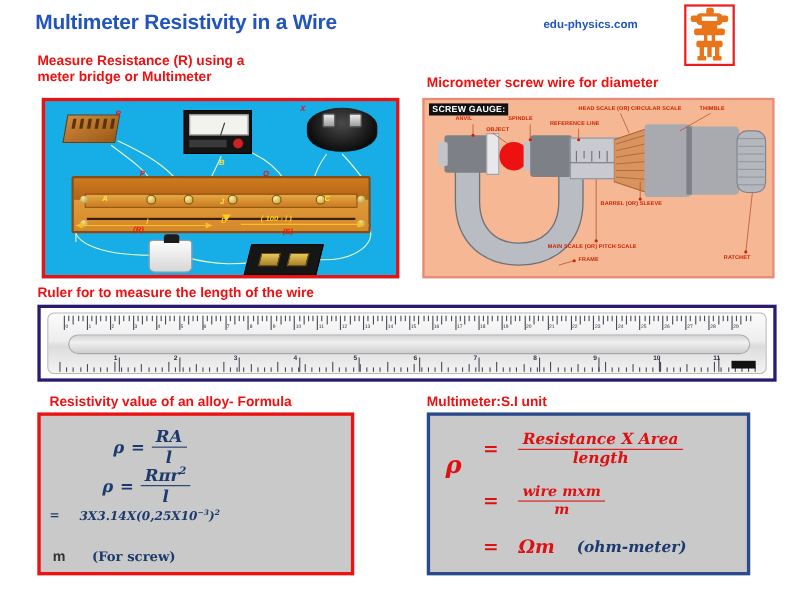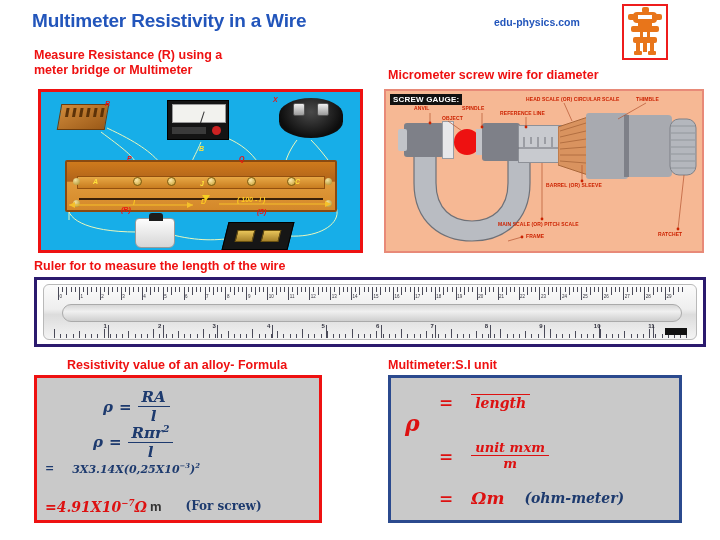--- a/index.html
+++ b/index.html
@@ -36,21 +36,21 @@
 
   
   .sec-head {
     font-size: 12.5px; font-weight: bold;
     color: #ee1111; line-height: 15px;
     white-space: pre-line;
   }
   #head-resistance { left: 34px; top: 48px; }
   #head-micrometer { left: 388px; top: 68px; }
   #head-ruler      { left: 34px; top: 259px; }
-  #head-formula    { left: 48px; top: 358px; padding-left: 19px; }
+  #head-formula    { left: 26px; top: 358px; padding-left: 19px; }
   #head-siunit     { left: 388px; top: 358px; }
 
   
   #meterbridge-figure {
     left: 38px; top: 89px;
     width: 325px; height: 164px;
     border: 3px solid #ee1111;
     background: #17aee8;
     box-sizing: border-box;
     overflow: hidden;
@@ -802,41 +802,41 @@
   </div>
 
   <div class="abs fml row" style="left:8px;top:84px;font-size:11px">
     <span style="margin-right:14px">=</span>
     <span class="frac">
       <span class="num"><span>3X3.14X(0,25X10</span><sup>−3</sup><span>)</span><sup>2</sup></span>
     </span>
   </div>
 
   <div class="abs row" style="left:8px;top:120px">
-    <span class="fml red" style="font-size:14px"><span>=4.91X10</span><sup>−7</sup><span>Ω</span></span>
     <span style="font-size:13px;color:#333;margin-left:3px;font-weight:bold">m</span>
     <span class="fml navy" style="font-size:12px;margin-left:24px;font-style:normal">(For screw)</span>
   </div>
 </div>
 
 <div class="abs" id="siunit-box">
 
   <div class="abs fml red" style="left:14px;top:32px;font-size:22px">ρ</div>
 
   <div class="abs fml red row" style="left:48px;top:14px;font-size:14px">
     <span style="margin-right:18px;font-size:17px">=</span>
     <span class="frac red">
+      <span class="num">Resistance X Area</span>
       <span class="den">length</span>
     </span>
   </div>
 
   <div class="abs fml red row" style="left:48px;top:62px;font-size:13px">
     <span style="margin-right:18px;font-size:17px">=</span>
     <span class="frac red">
-      <span class="num">unit mxm</span>
+      <span class="num">wire mxm</span>
       <span class="den">m</span>
     </span>
   </div>
 
   <div class="abs fml row" style="left:48px;top:110px">
     <span class="red" style="margin-right:18px;font-size:17px">=</span>
     <span class="red" style="font-size:17px">Ωm</span>
     <span class="navy" style="font-size:14px;margin-left:20px">(ohm-meter)</span>
   </div>
 </div>

